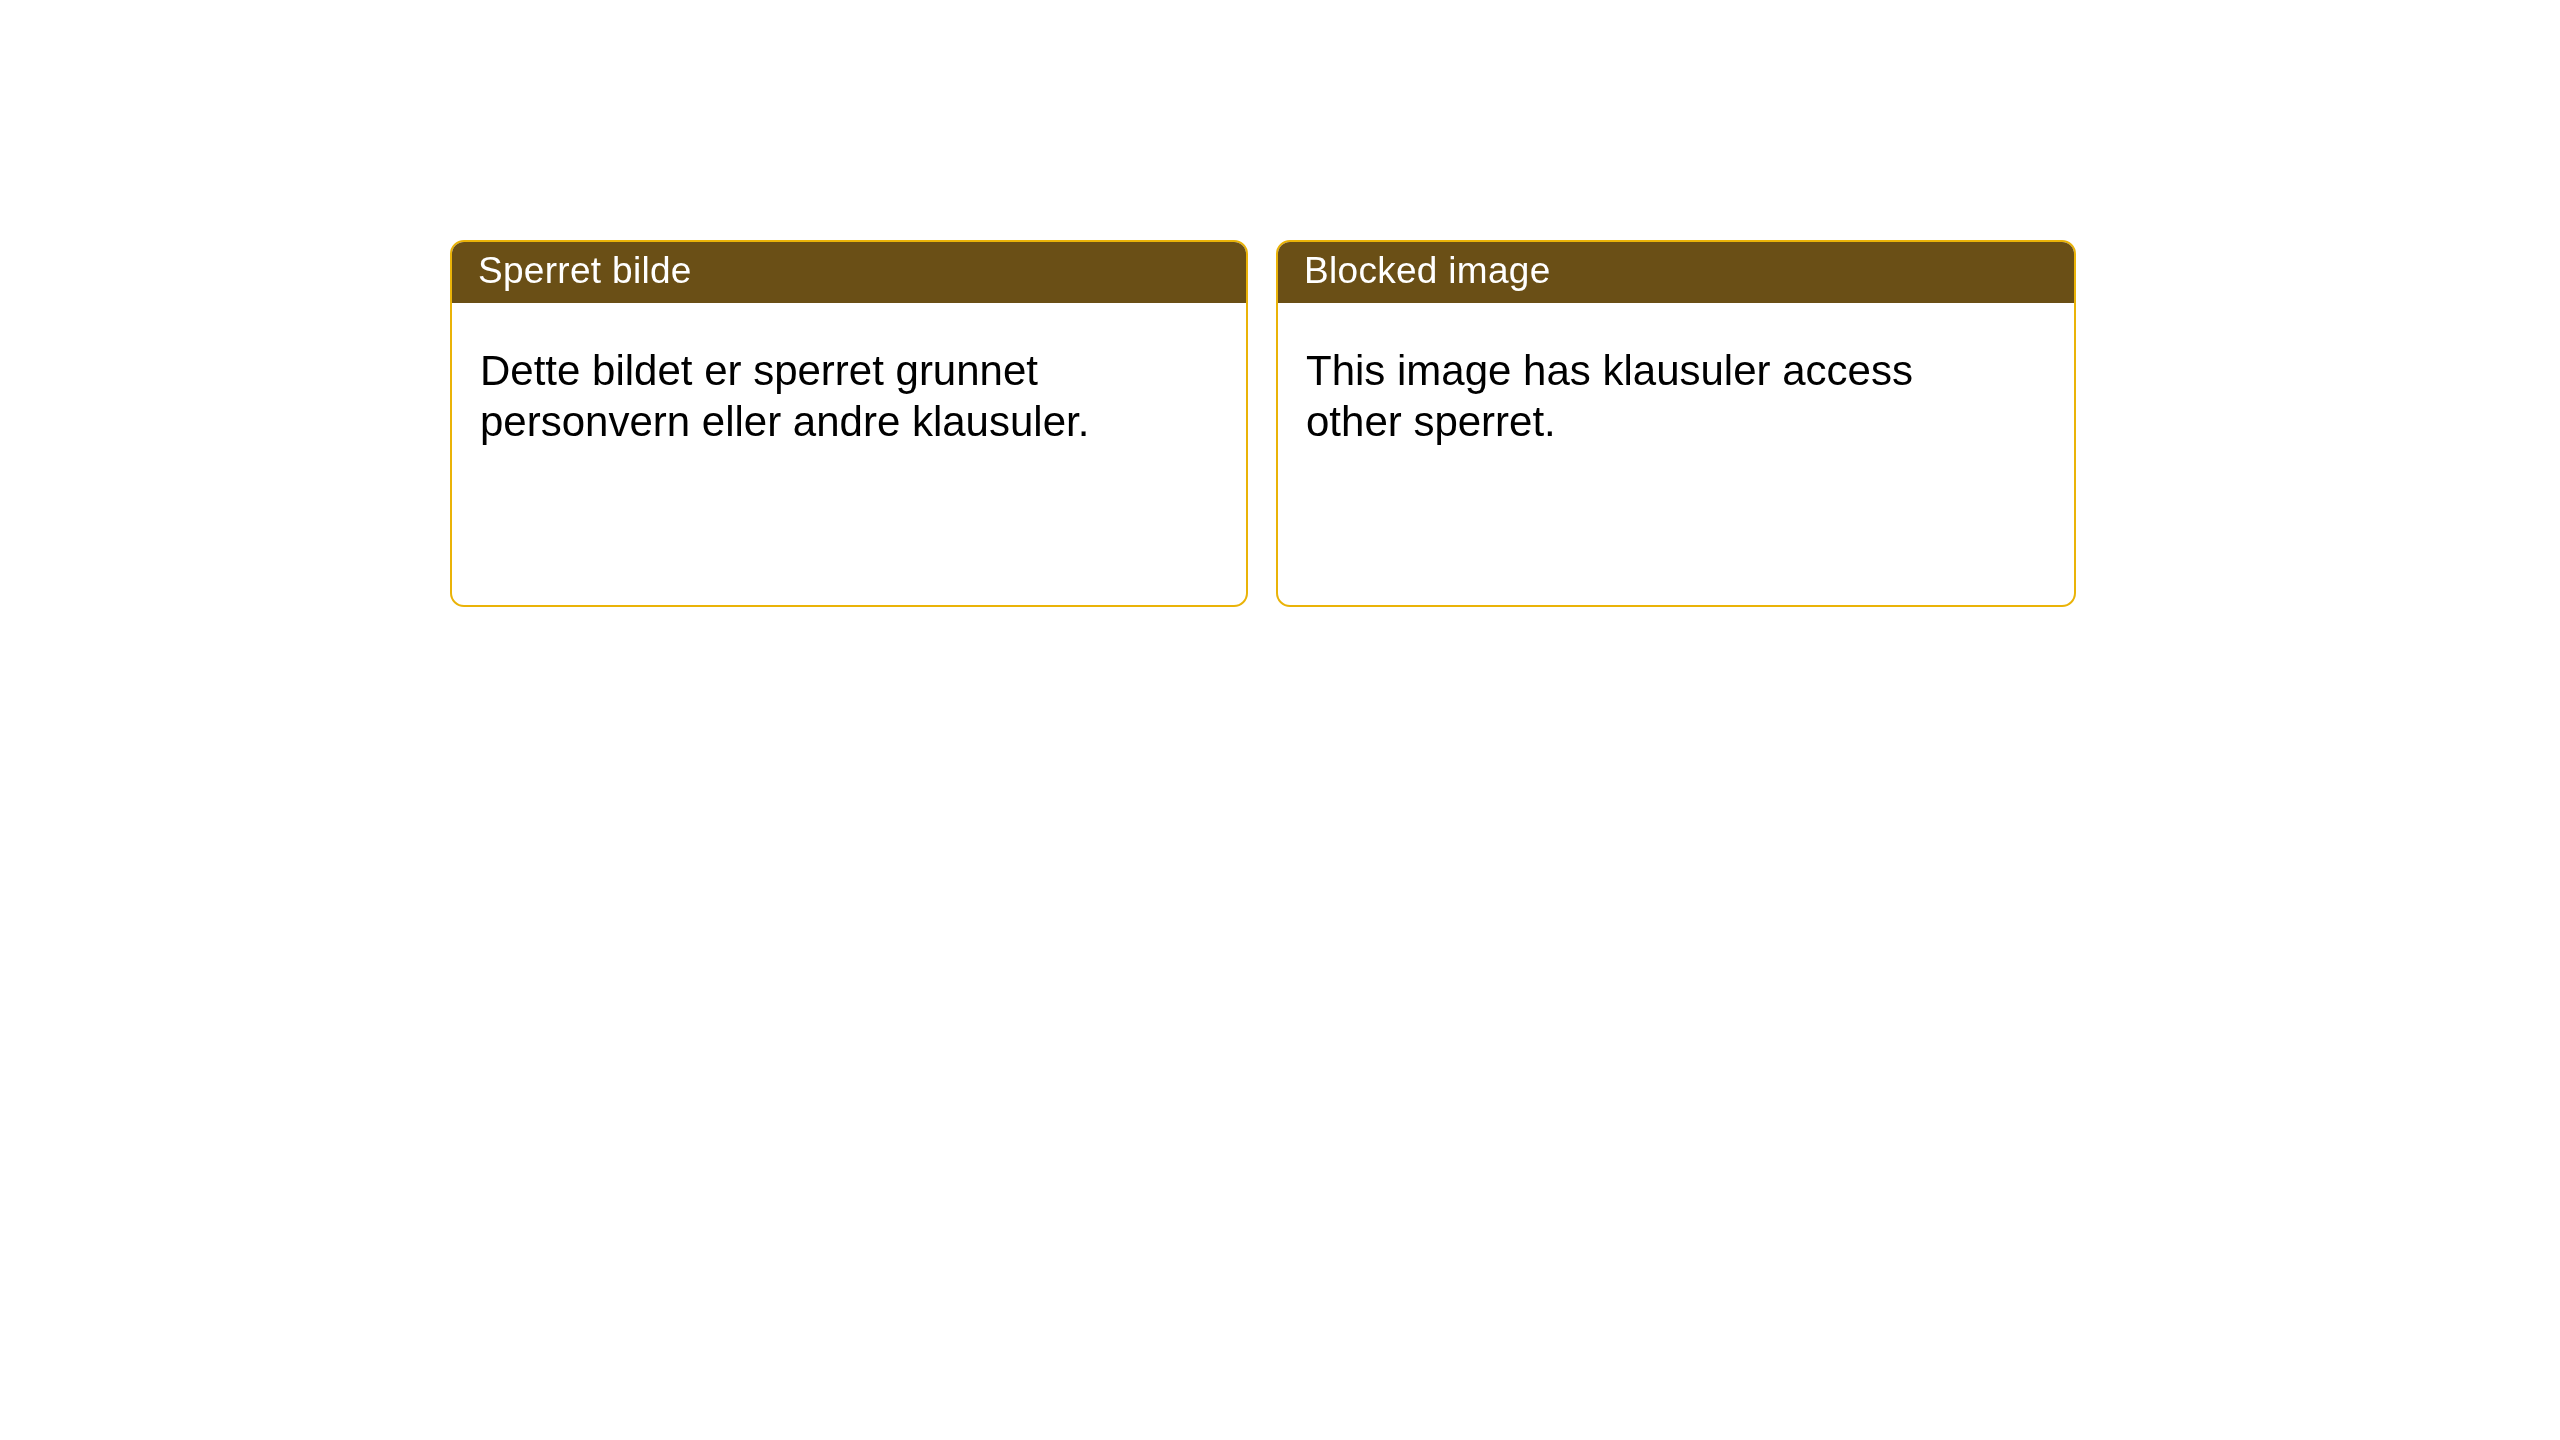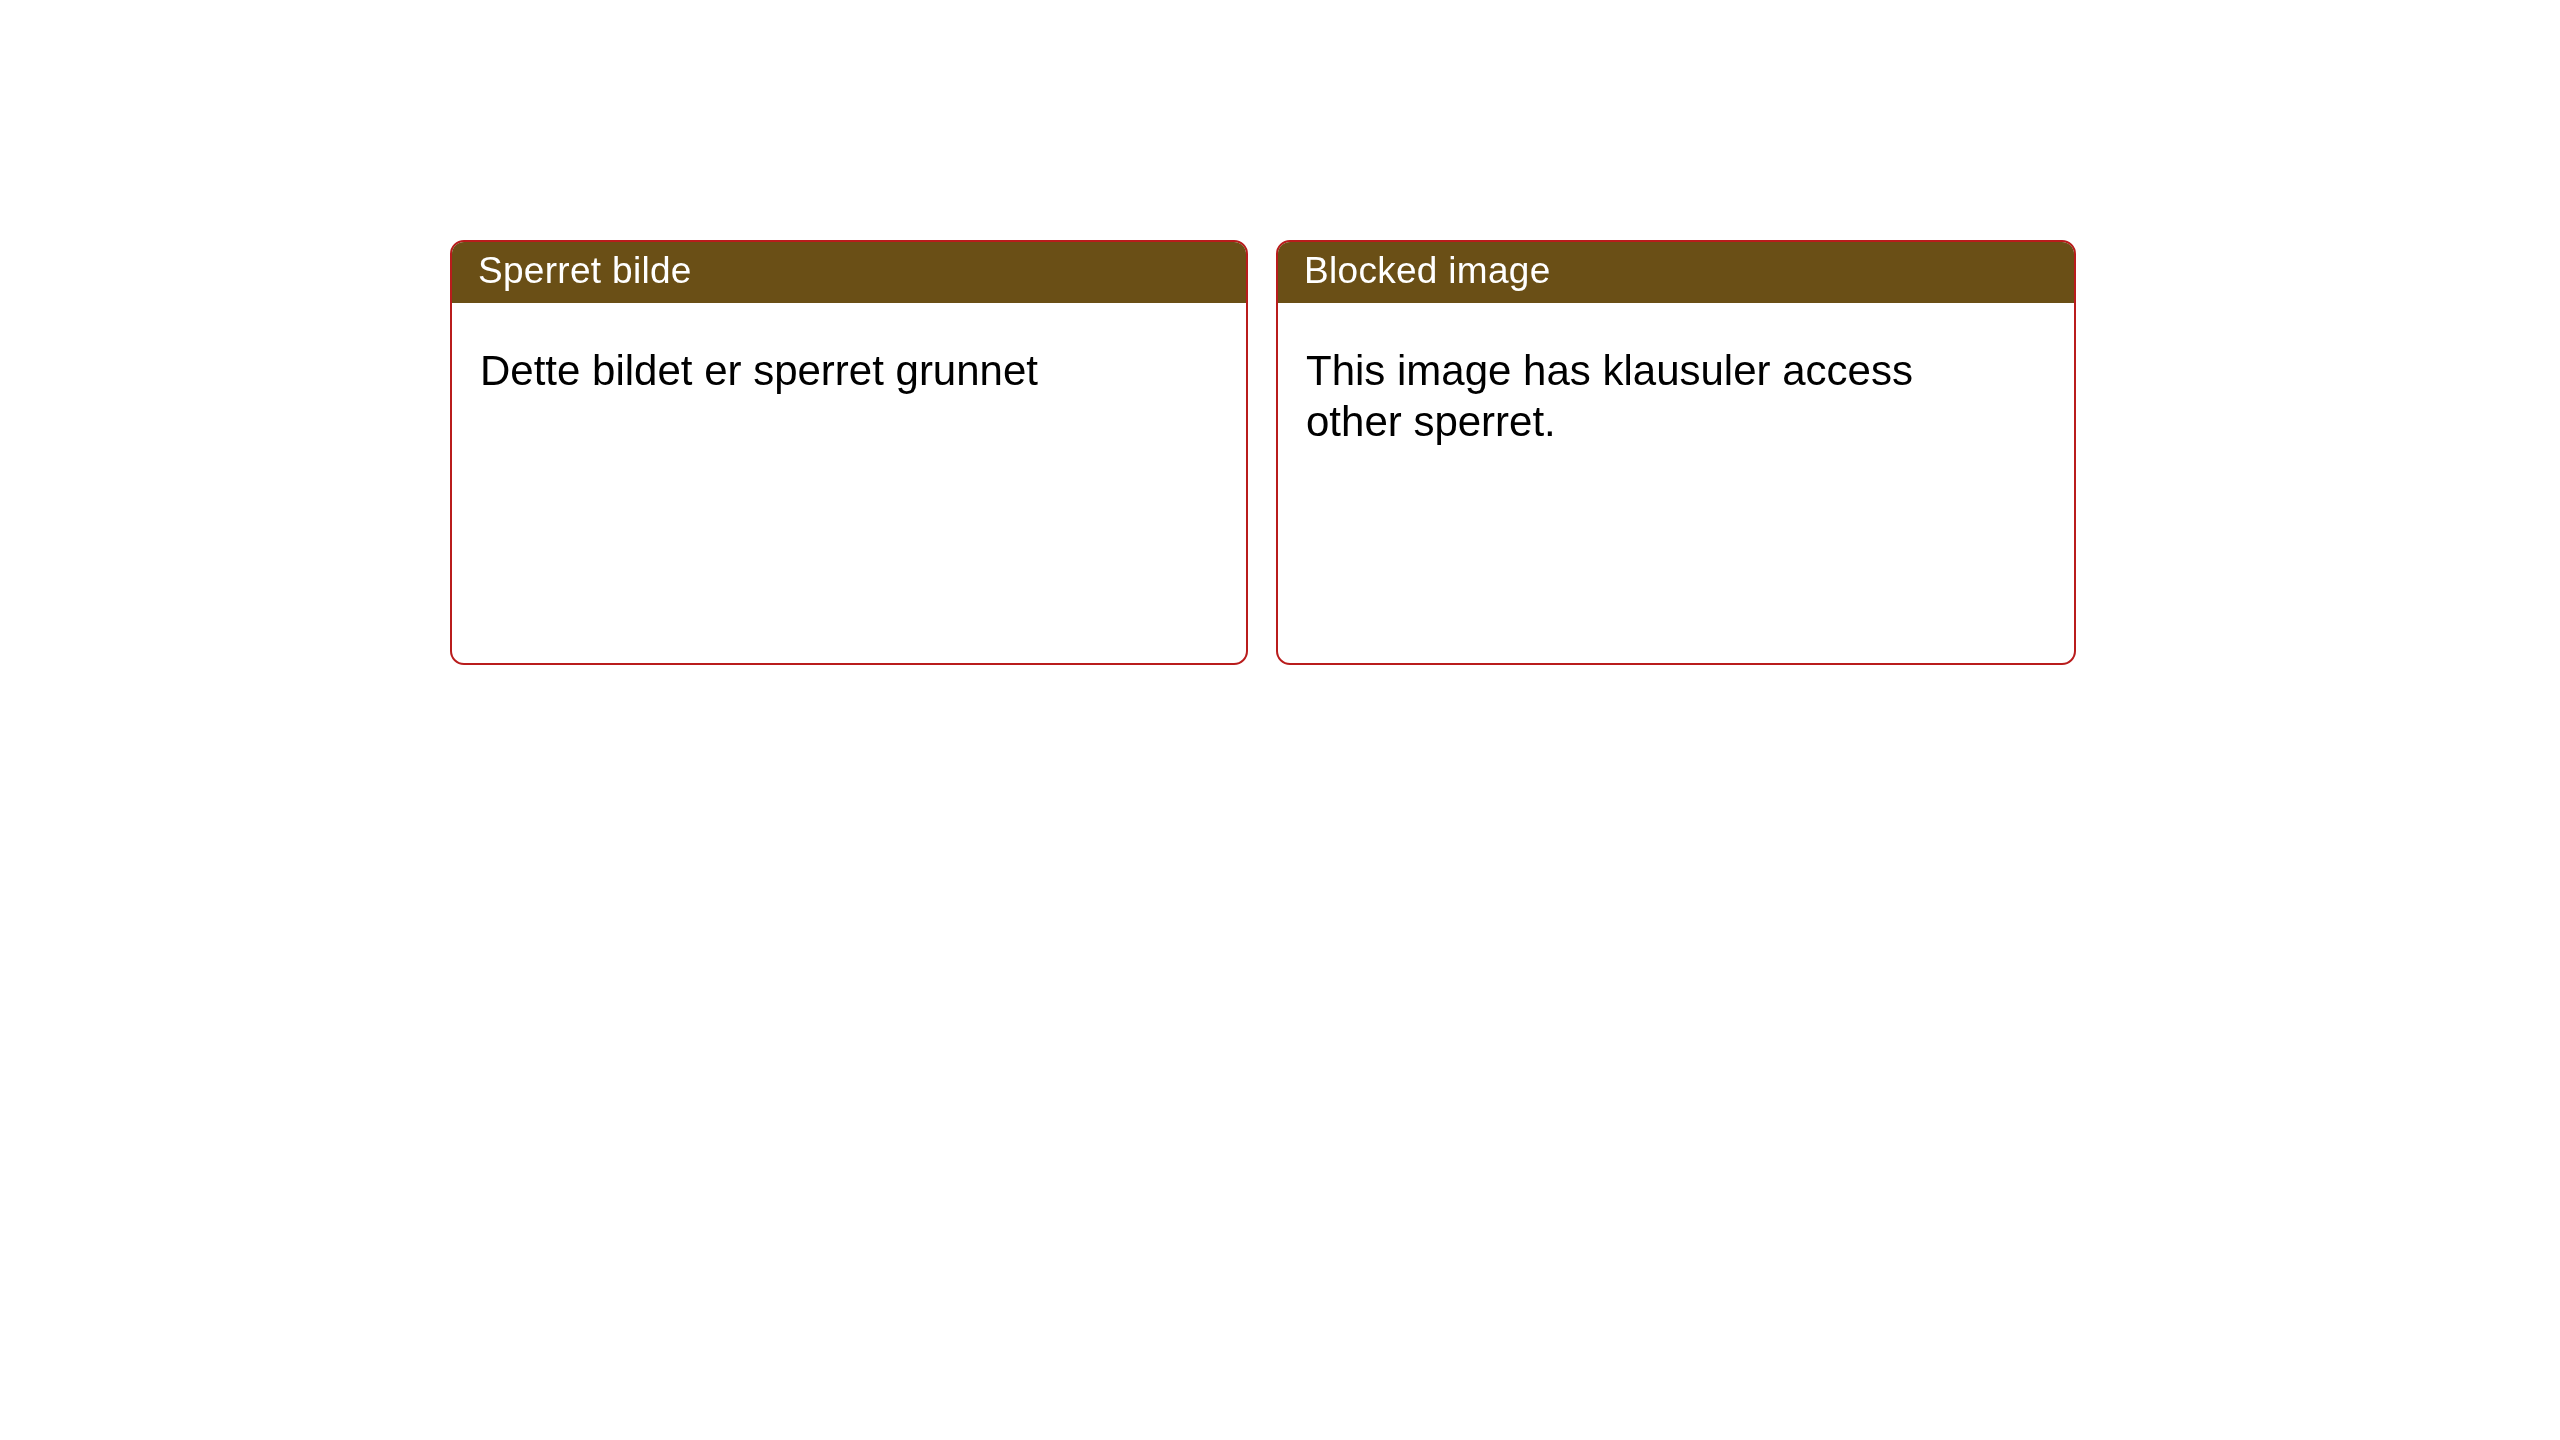--- a/index.html
+++ b/index.html
@@ -13,24 +13,24 @@
   }
   .stage {
     position: relative;
     width: 2560px;
     height: 1440px;
     background: #ffffff;
   }
   .card {
     position: absolute;
     top: 240px;
-    height: 425px;
+    height: 367px;
     box-sizing: border-box;
     background: #ffffff;
-    border: 2px solid #b91c1c;
+    border: 2px solid #eab308;
     border-radius: 14px;
     overflow: hidden;
   }
   .card-no { left: 450px;  width: 798px; }
   .card-en { left: 1276px; width: 800px; }
   .card-header {
     height: 62px;
     margin: -2px -2px 0 -2px;
     background: #6a4f16;
     display: flex;
@@ -60,20 +60,21 @@
 <body>
 
 <main class="stage">
 
   <section class="card card-no">
     <header class="card-header">
       <span class="card-title">Sperret bilde</span>
     </header>
     <div class="card-body">
       <div class="body-line">Dette bildet er sperret grunnet</div>
+      <div class="body-line">personvern eller andre klausuler.</div>
     </div>
   </section>
 
   <section class="card card-en">
     <header class="card-header">
       <span class="card-title">Blocked image</span>
     </header>
     <div class="card-body">
       <div class="body-line">This image has klausuler access</div>
       <div class="body-line">other sperret.</div>

